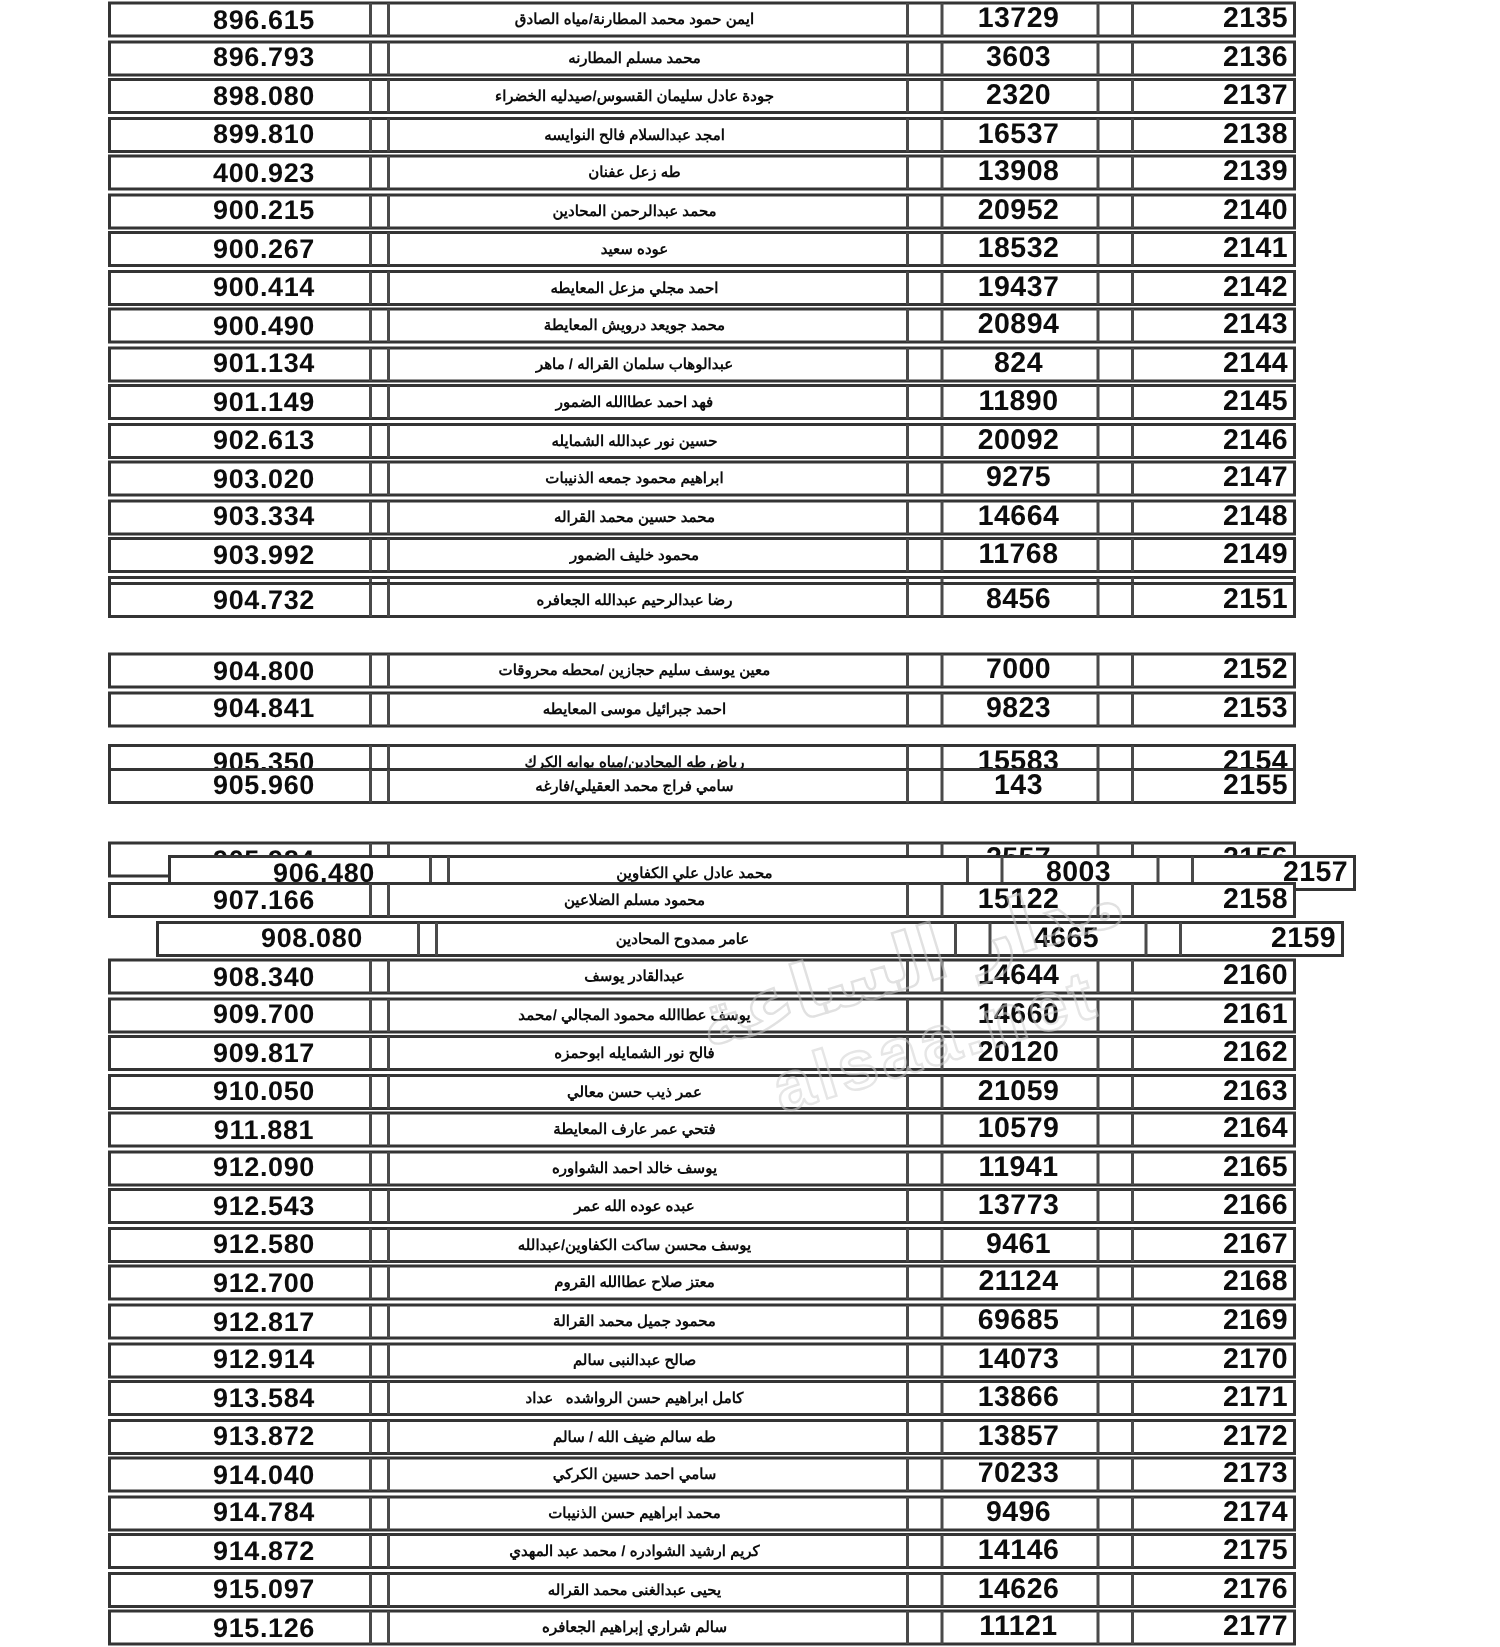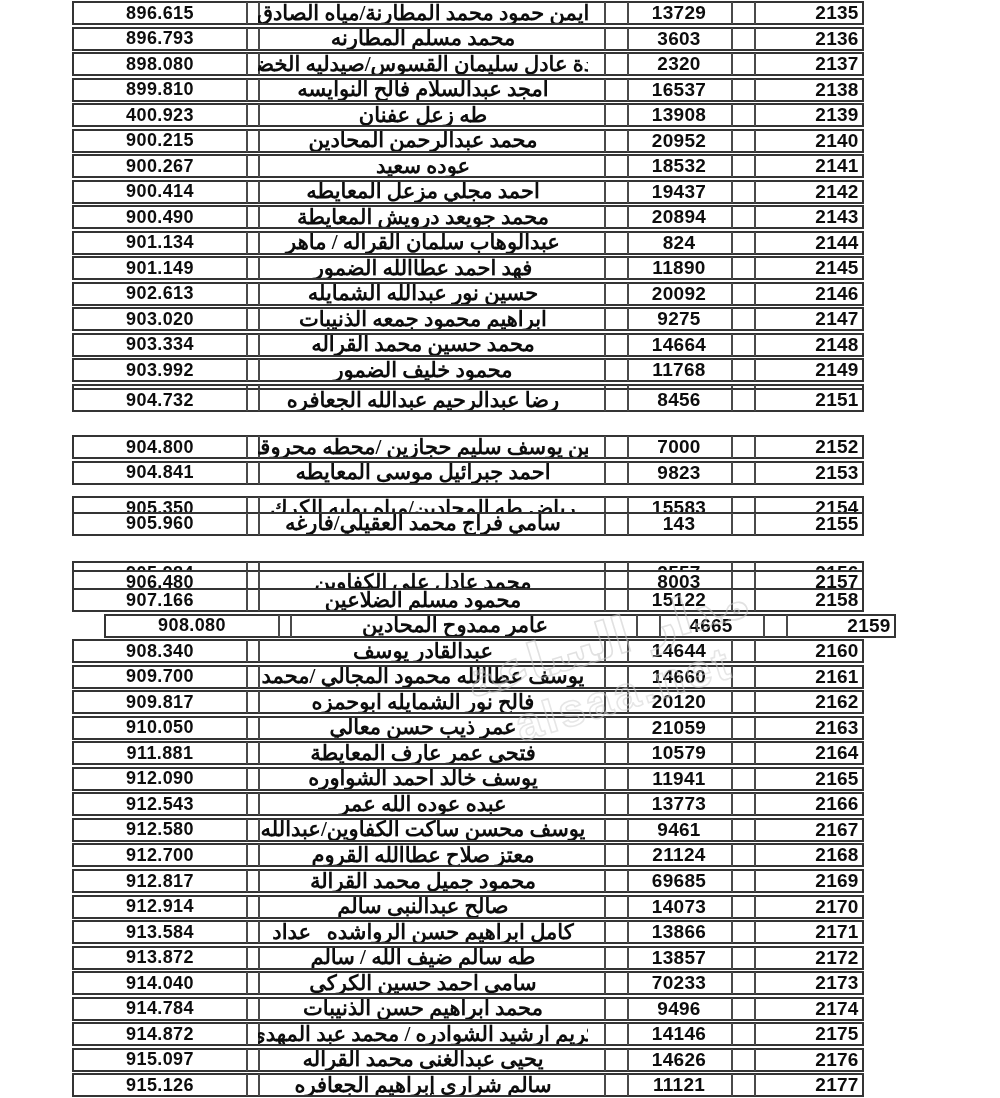--- a/index.html
+++ b/index.html
@@ -26,25 +26,25 @@
   }
   .sep.s1{left:172px;}  .sep.s2{left:184px;}
   .sep.s3{left:530px;}  .sep.s4{left:553px;}
   .sep.s5{left:657px;}  .sep.s6{left:680px;}
   .cell{
     position:absolute;top:0;height:100%;
     display:flex;align-items:center;justify-content:center;
     color:#0d0d0d;font-weight:bold;
     overflow:hidden;
   }
-  .c-value{left:0;width:172px;font-size:18px;letter-spacing:.4px;}
+  .c-value{left:0;width:172px;font-size:18px;letter-spacing:.4px;padding-left:16px;}
   .c-name{
     left:184px;width:330px;
-    font-family:Liberation Serif, serif;
-    font-size:21px;white-space:pre;
+    font-family:Liberation Sans, sans-serif;
+    font-size:10px;white-space:pre;
   }
   .c-number{left:553px;width:104px;font-size:19px;letter-spacing:.3px;}
   .c-serial{left:680px;width:108px;font-size:19px;letter-spacing:.3px;padding-left:29px;}
   
   .watermark{
     position:absolute;left:430px;top:610px;width:370px;
     transform:rotate(-17deg);
     text-align:center;
     opacity:.55;
     pointer-events:none;
@@ -324,21 +324,21 @@
         <div class="sep s1"></div>
         <div class="sep s2"></div>
         <div class="sep s3"></div>
         <div class="sep s4"></div>
         <div class="sep s5"></div>
         <div class="sep s6"></div>
         <div class="cell c-value">905.984</div>
         <div class="cell c-number">2557</div>
         <div class="cell c-serial">2156</div>
       </div>
-      <div class="row" style="top: 569px;">
+      <div class="row" style="top: 569px; margin-left: 40px;">
         <div class="sep s1"></div>
         <div class="sep s2"></div>
         <div class="sep s3"></div>
         <div class="sep s4"></div>
         <div class="sep s5"></div>
         <div class="sep s6"></div>
         <div class="cell c-value">906.480</div>
         <div class="cell c-name" dir="rtl">محمد عادل علي الكفاوين</div>
         <div class="cell c-number">8003</div>
         <div class="cell c-serial">2157</div>

